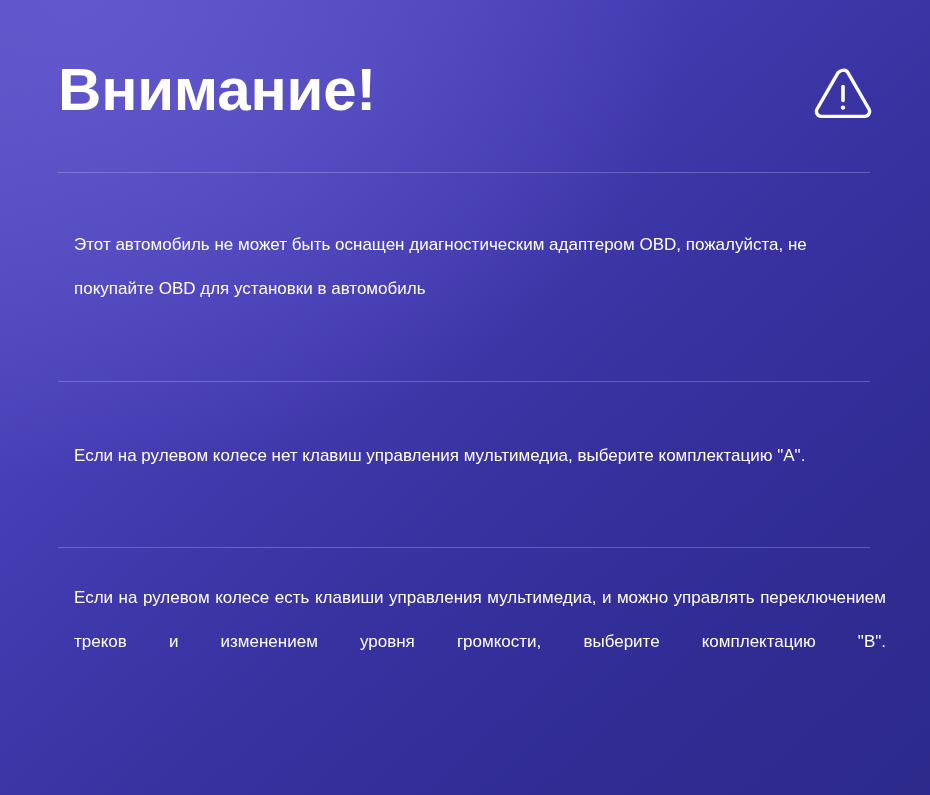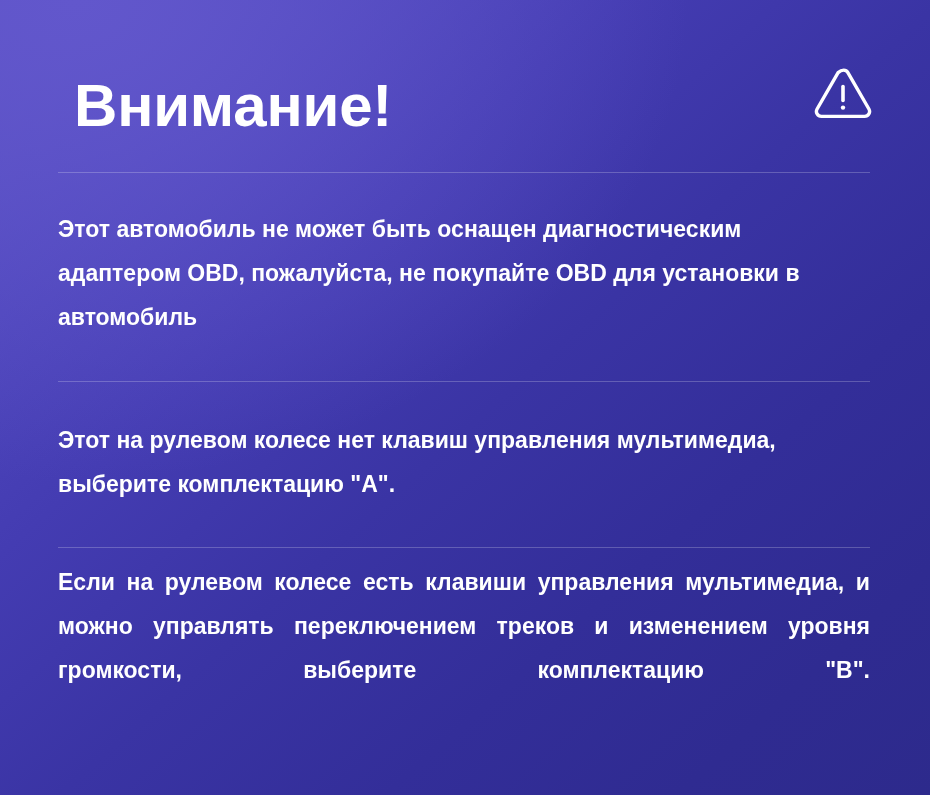--- a/index.html
+++ b/index.html
@@ -34,21 +34,21 @@
     position: absolute;
     left: 58px;
     top: 54px;
     width: 814px;
     height: 78px;
   }
   #page-title {
     position: absolute;
     left: 0;
     top: 0;
-    margin: 16px;
+    margin: 0;
     font-size: 60px;
     font-weight: 700;
     line-height: 72px;
     letter-spacing: -0.2px;
     white-space: nowrap;
     color: #ffffff;
   }
   #warning-icon {
     position: absolute;
     right: 0;
@@ -70,25 +70,25 @@
   }
   #divider-1 { top: 172px; }
   #divider-2 { top: 381px; }
   #divider-3 { top: 547px; }
 
   
   .notice {
     position: absolute;
     left: 58px;
     width: 812px;
-    font-size: 23px;
-    font-weight: 700;
+    font-size: 17px;
+    font-weight: 400;
     line-height: 44px;
     color: #ffffff;
-    margin: 0;
+    margin: 16px;
   }
   #notice-1 { top: 207px; }
   #notice-2 { top: 418px; }
   #notice-3 { top: 560px; text-align: justify; }
   #notice-3::after {
     content: "";
     display: inline-block;
     width: 100%;
     height: 0;
   }
@@ -107,19 +107,19 @@
       <circle cx="29" cy="39.6" r="2.2" fill="#ffffff"></circle>
     </svg>
   </div>
 
   <hr id="divider-1" class="divider">
 
   <p id="notice-1" class="notice">Этот автомобиль не может быть оснащен диагностическим адаптером OBD, пожалуйста, не покупайте OBD для установки в автомобиль</p>
 
   <hr id="divider-2" class="divider">
 
-  <p id="notice-2" class="notice">Этот на рулевом колесе нет клавиш управления мультимедиа, выберите комплектацию "A".</p>
+  <p id="notice-2" class="notice">Если на рулевом колесе нет клавиш управления мультимедиа, выберите комплектацию "A".</p>
 
   <hr id="divider-3" class="divider">
 
   <p id="notice-3" class="notice">Если на рулевом колесе есть клавиши управления мультимедиа, и можно управлять переключением треков и изменением уровня громкости, выберите комплектацию "B".</p>
 
 </div>
 
 </body></html>

